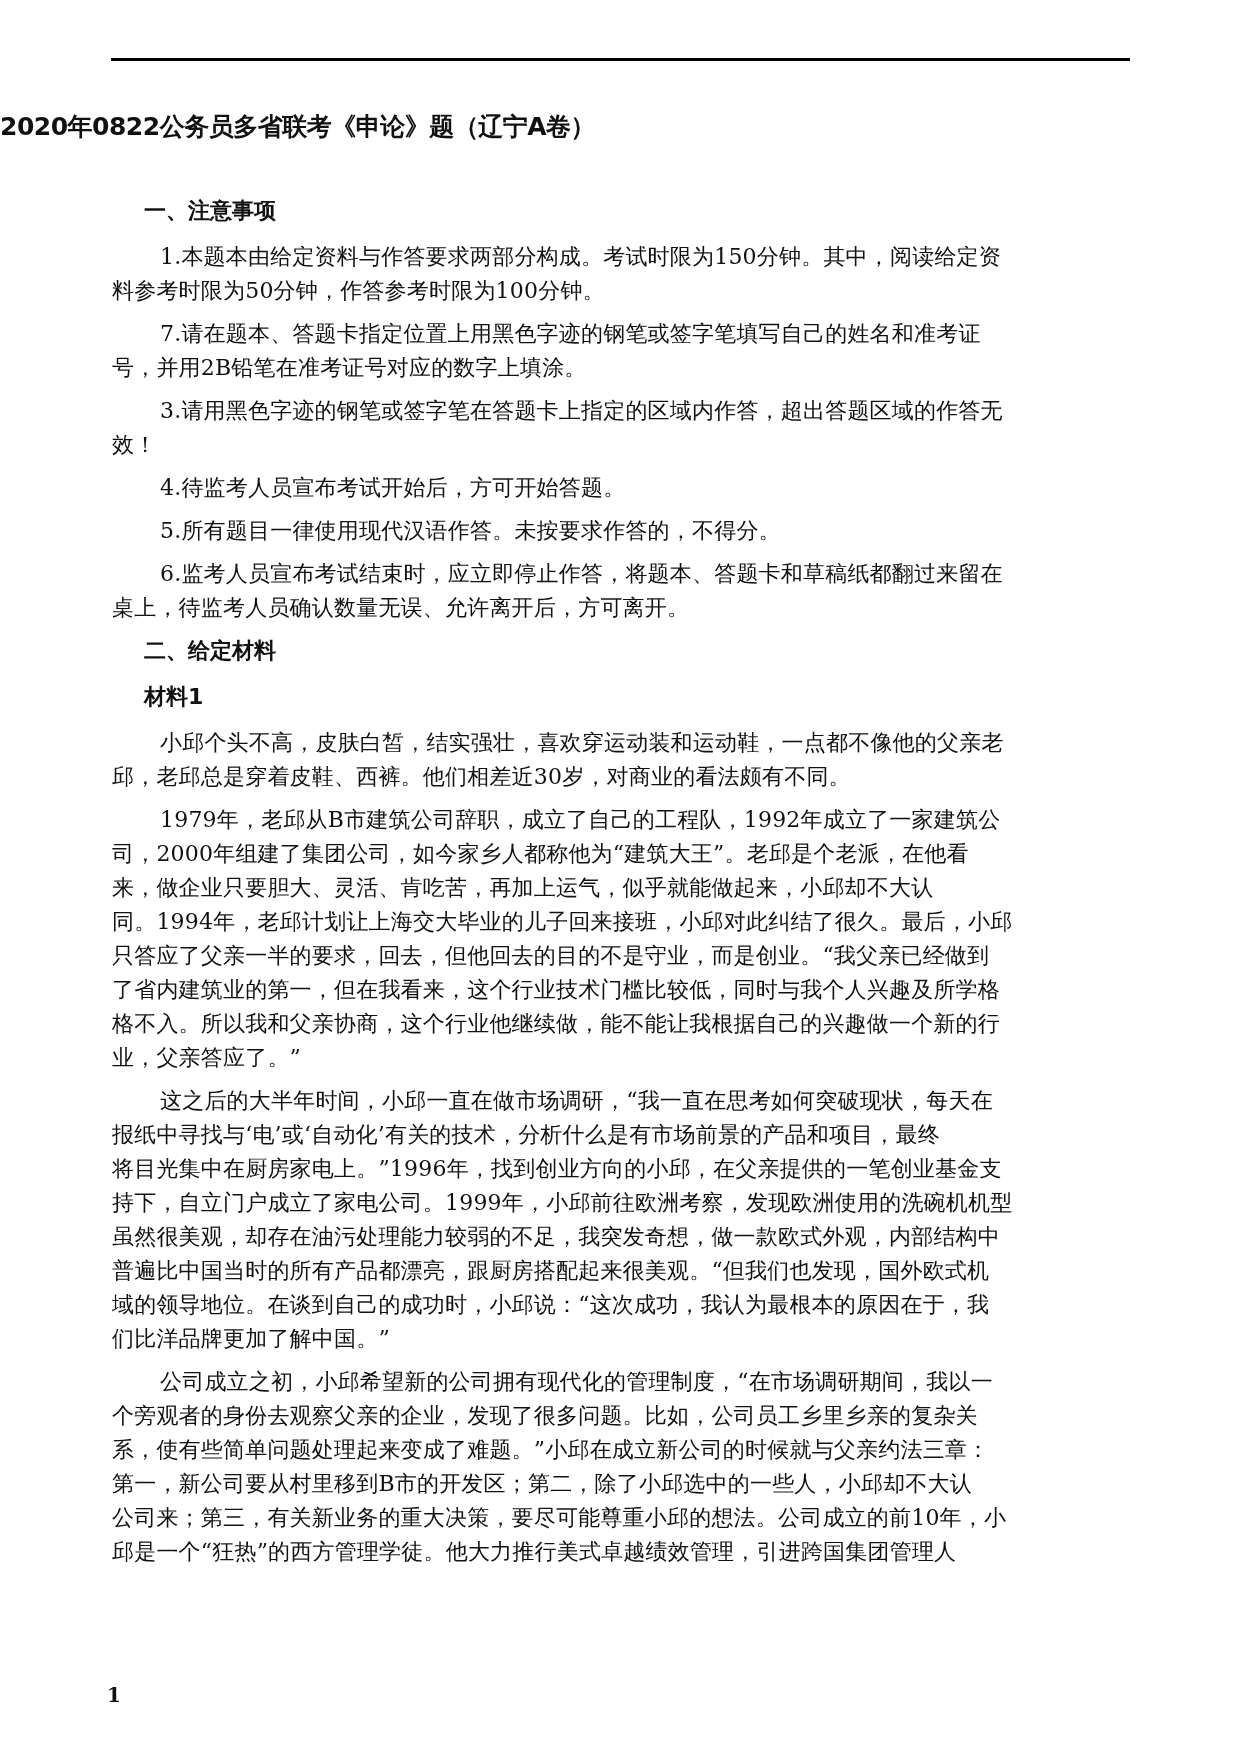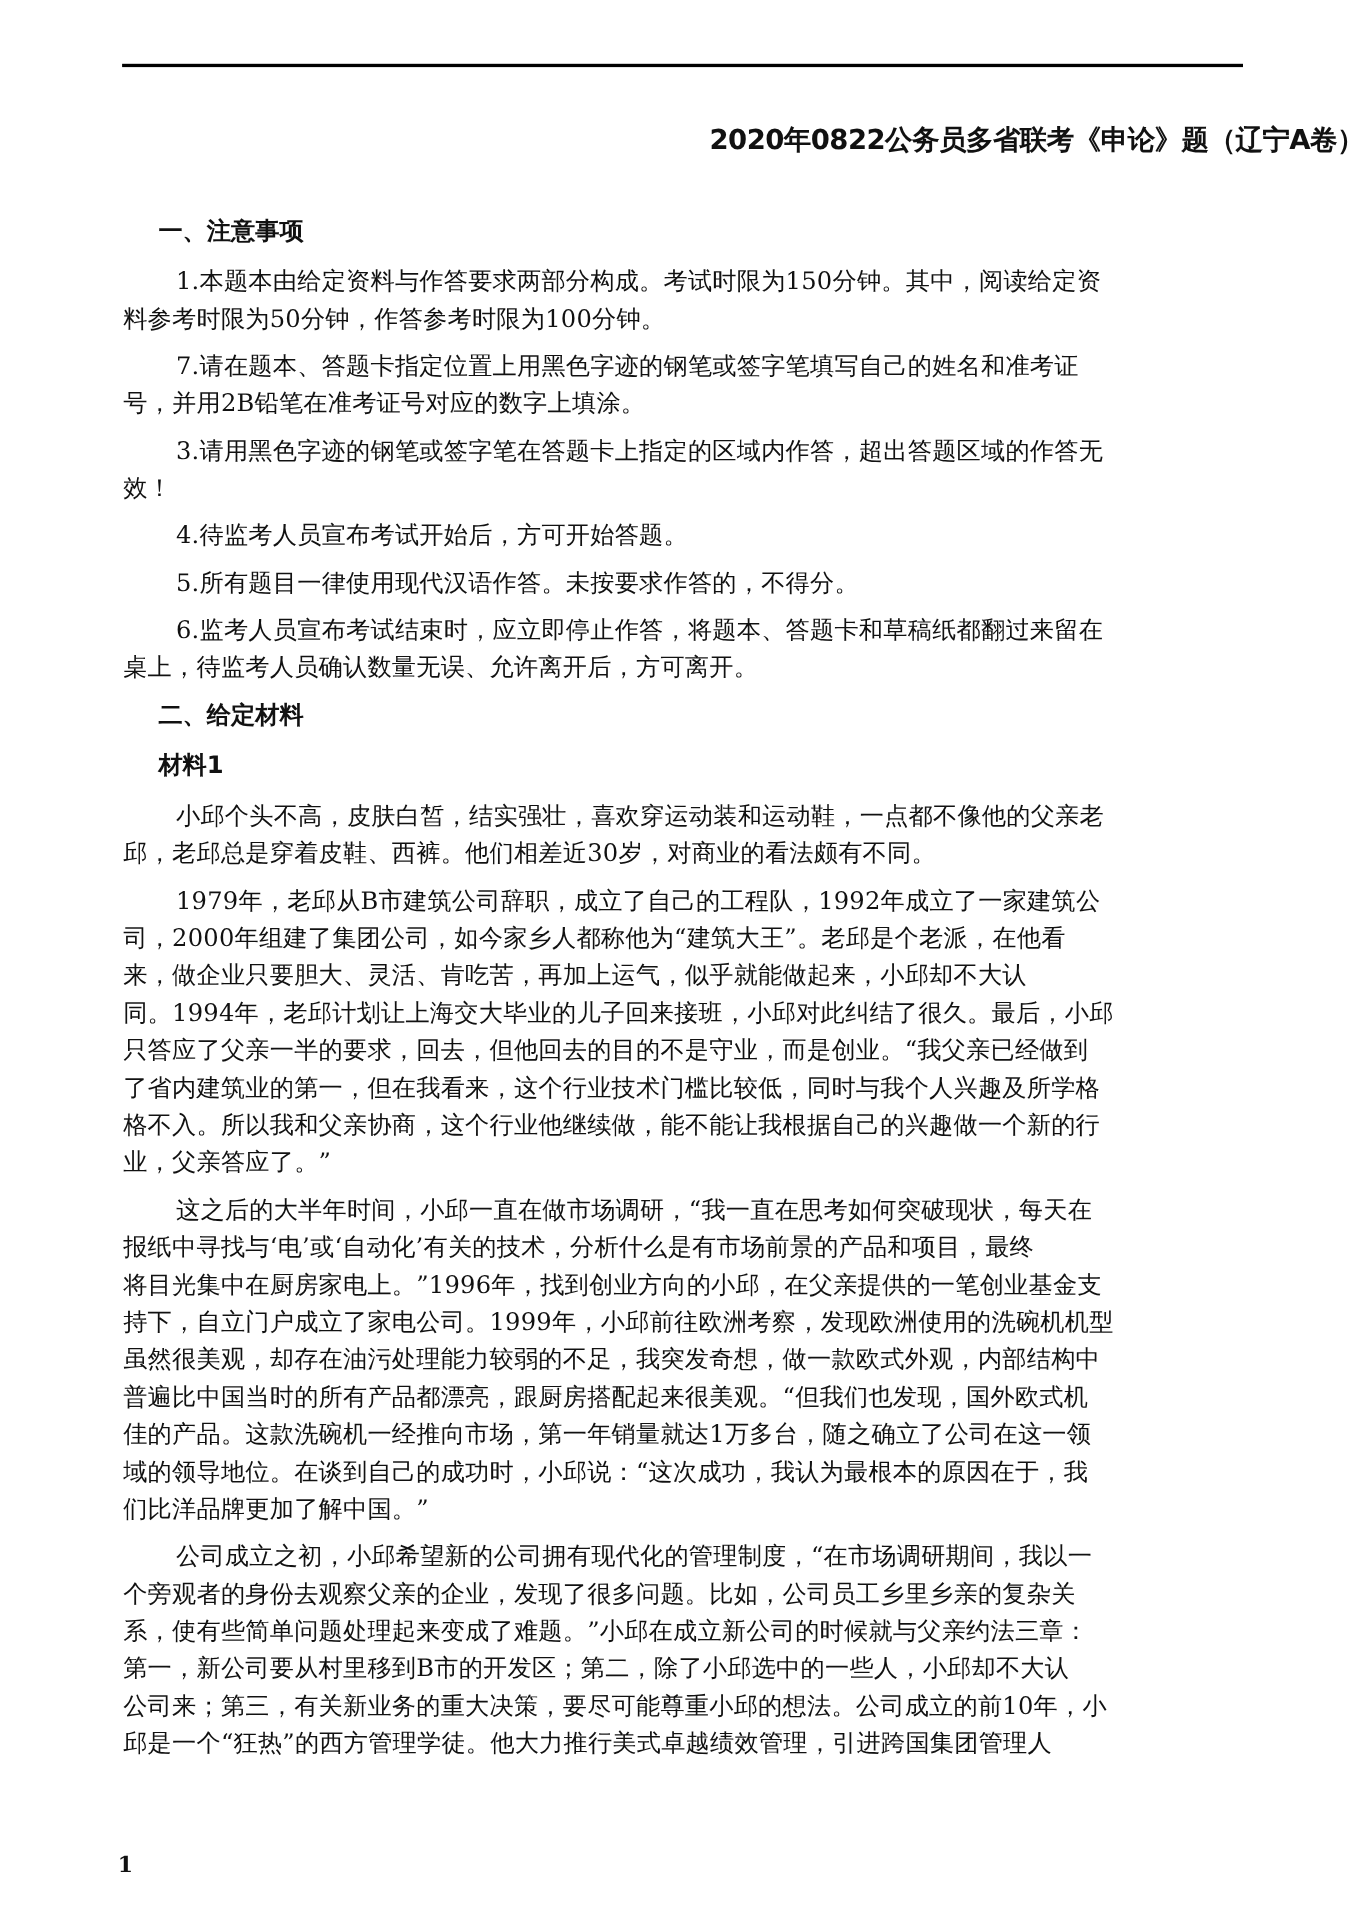--- a/index.html
+++ b/index.html
@@ -1,19 +1,19 @@
 <!DOCTYPE html>
 <html><head>
 <meta charset="utf-8">
 <style>
   html, body { margin: 0; padding: 0; background: #ffffff; }
   body { width: 1240px; height: 1754px; position: relative; overflow: hidden;
          font-family: "DejaVu Serif", "Liberation Serif", serif; color: #111; }
   .rule { position: absolute; left: 111px; top: 58px; width: 1019px; height: 3px; background: #000; }
-  .title { position: absolute; left: 0; top: 110px; width: 1240px; text-align: right;
+  .title { position: absolute; left: 0; top: 110px; width: 1240px; text-align: left;
            font-family: "DejaVu Sans", "Liberation Sans", sans-serif; font-weight: bold;
            font-size: 25px; letter-spacing: -0.5px; }
   .content { position: absolute; left: 112px; top: 194px; width: 1020px; }
   .h { font-family: "DejaVu Sans", "Liberation Sans", sans-serif; font-weight: bold;
        font-size: 22px; margin: 0 0 12px 32px; line-height: 34px; }
   .p { font-size: 22px; line-height: 34px; margin: 0 0 9px 0; text-align: justify;
        letter-spacing: 0.2px; }
   .line { display: block; white-space: nowrap; }
   .line.first { padding-left: 48px; }
   .pagenum { position: absolute; left: 107px; top: 1683px; font-family: "DejaVu Serif", serif;
@@ -71,21 +71,20 @@
     <span class="line">业，父亲答应了。”</span>
   </div>
 
   <div class="p">
     <span class="line first">这之后的大半年时间，小邱一直在做市场调研，“我一直在思考如何突破现状，每天在</span>
     <span class="line">报纸中寻找与‘电’或‘自动化’有关的技术，分析什么是有市场前景的产品和项目，最终</span>
     <span class="line">将目光集中在厨房家电上。”1996年，找到创业方向的小邱，在父亲提供的一笔创业基金支</span>
     <span class="line">持下，自立门户成立了家电公司。1999年，小邱前往欧洲考察，发现欧洲使用的洗碗机机型</span>
     <span class="line">虽然很美观，却存在油污处理能力较弱的不足，我突发奇想，做一款欧式外观，内部结构中</span>
     <span class="line">普遍比中国当时的所有产品都漂亮，跟厨房搭配起来很美观。“但我们也发现，国外欧式机</span>
-    <span class="line">佳的产品。这款洗碗机一经推向市场，第一年销量就达1万多台，随之确立了公司在这一领</span>
     <span class="line">域的领导地位。在谈到自己的成功时，小邱说：“这次成功，我认为最根本的原因在于，我</span>
     <span class="line">们比洋品牌更加了解中国。”</span>
   </div>
 
   <div class="p">
     <span class="line first">公司成立之初，小邱希望新的公司拥有现代化的管理制度，“在市场调研期间，我以一</span>
     <span class="line">个旁观者的身份去观察父亲的企业，发现了很多问题。比如，公司员工乡里乡亲的复杂关</span>
     <span class="line">系，使有些简单问题处理起来变成了难题。”小邱在成立新公司的时候就与父亲约法三章：</span>
     <span class="line">第一，新公司要从村里移到B市的开发区；第二，除了小邱选中的一些人，小邱却不大认</span>
     <span class="line">公司来；第三，有关新业务的重大决策，要尽可能尊重小邱的想法。公司成立的前10年，小</span>

